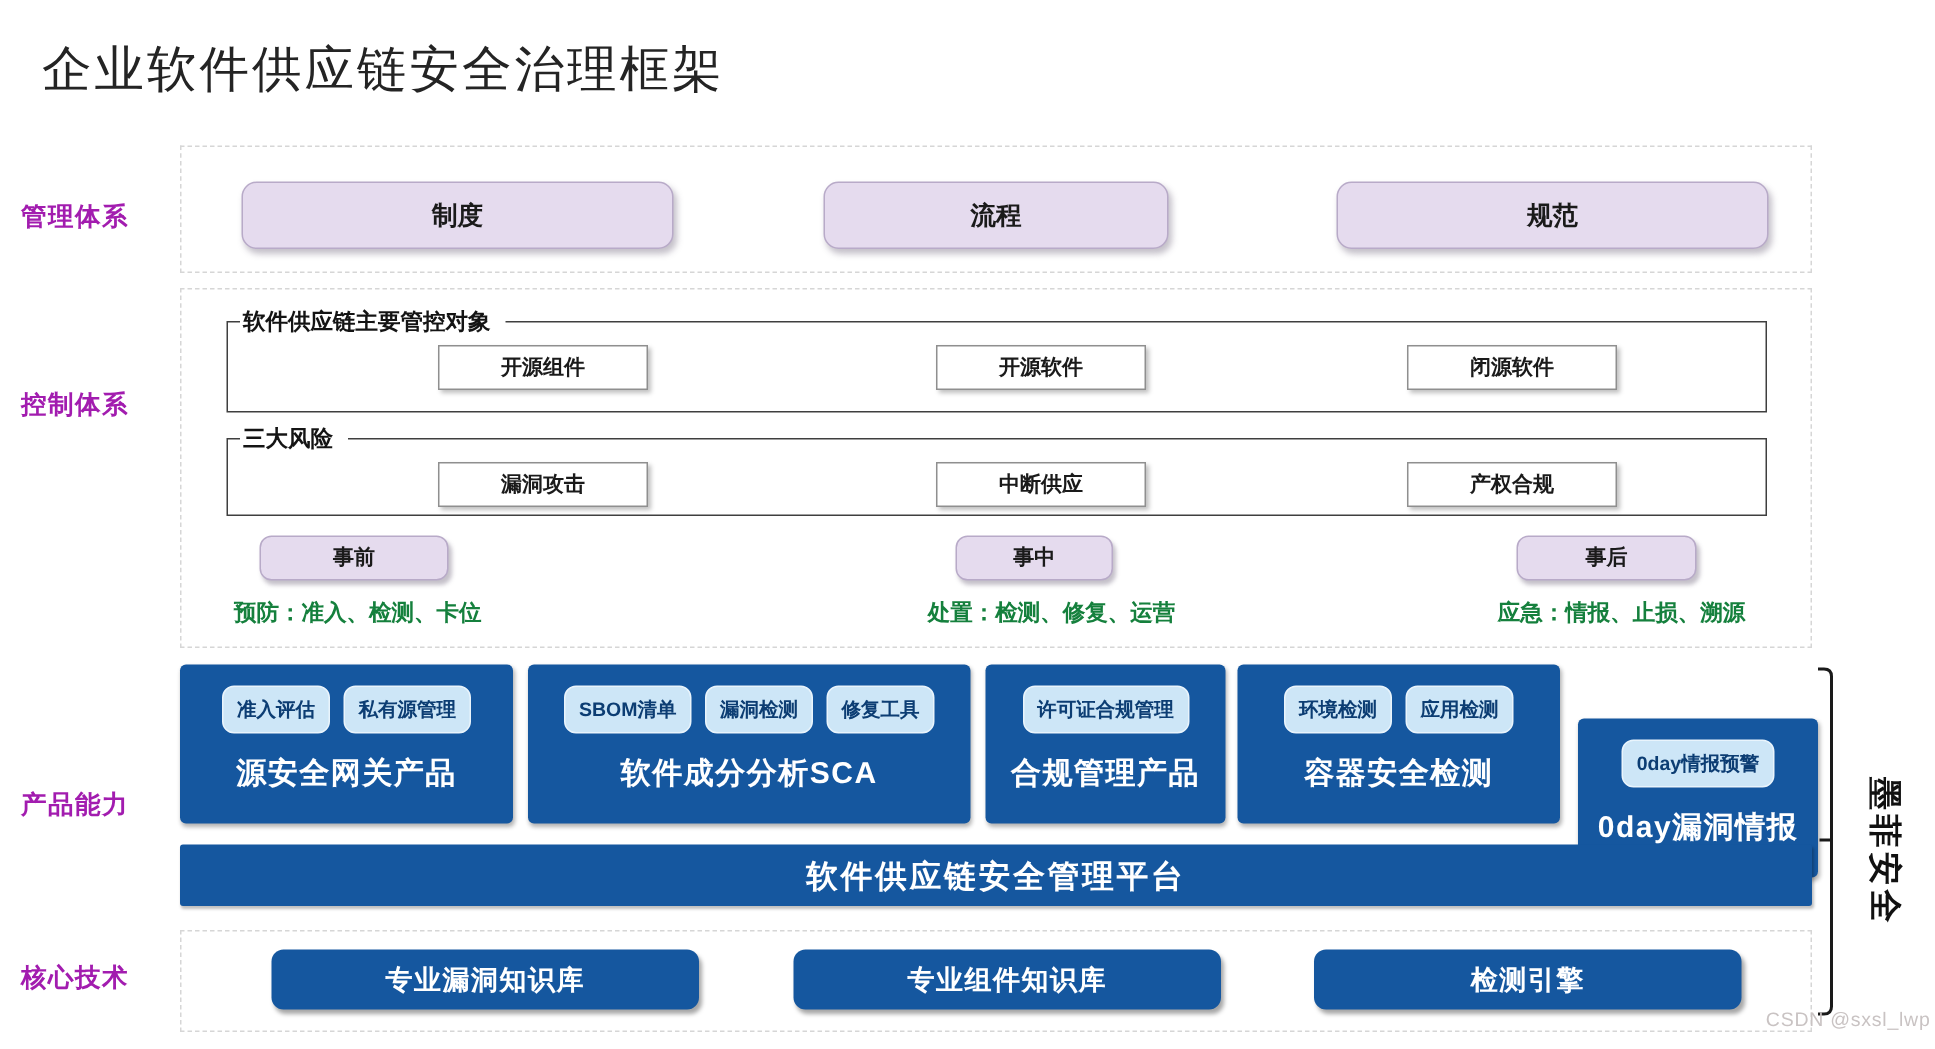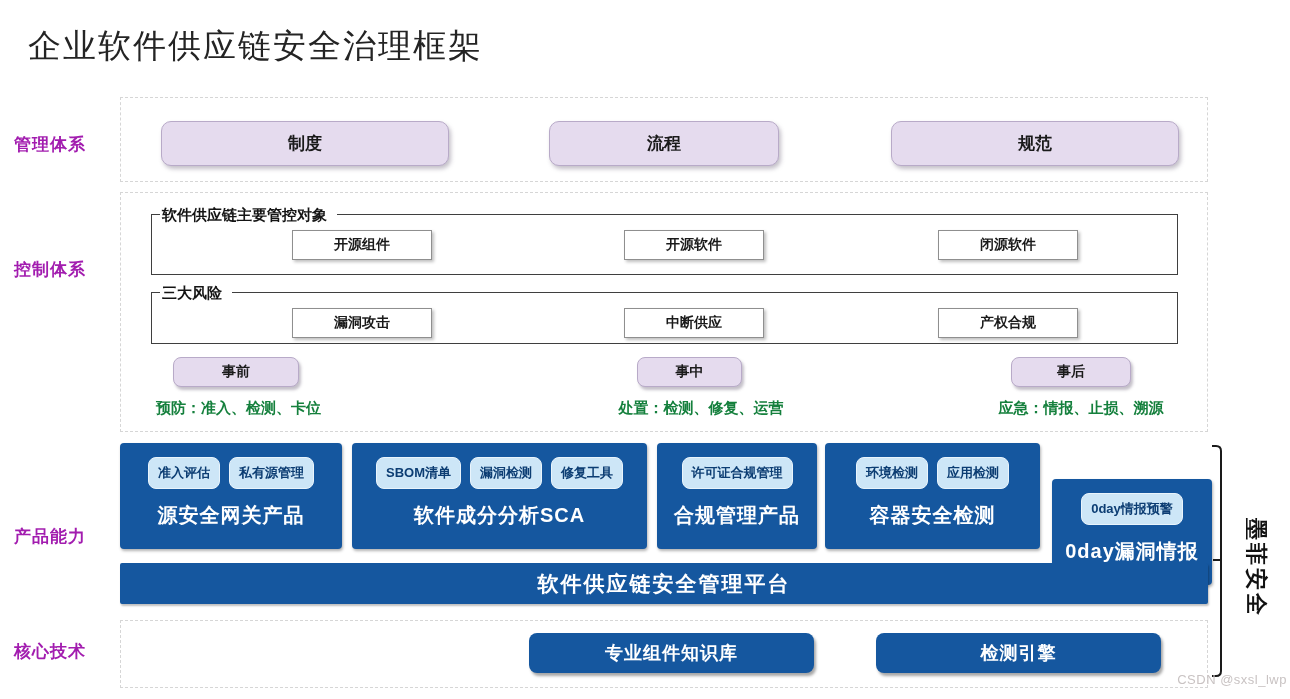--- a/index.html
+++ b/index.html
@@ -169,20 +169,21 @@
   <div class="product p-5">
     <div class="tag-row">
       <span class="tag">0day情报预警</span>
     </div>
     <div class="product-title">0day漏洞情报</div>
   </div>
 
   <div class="platform-bar">软件供应链安全管理平台</div>
 
   <div class="section sec-core">
+    <div class="core-box cb-1">专业漏洞知识库</div>
     <div class="core-box cb-2">专业组件知识库</div>
     <div class="core-box cb-3">检测引擎</div>
   </div>
 
   <svg class="bracket-svg" viewBox="0 0 1290 699" xmlns="http://www.w3.org/2000/svg">
     <path d="M1212 446 L1216 446 Q1221 446 1221 451 L1221 560 L1213 560 L1221 560 L1221 671 Q1221 676 1216 676 L1212 676" fill="none" stroke="#1a1a1a" stroke-width="2"></path>
   </svg>
   <div class="brand-vertical">墨菲安全</div>
 
   <div class="watermark">CSDN @sxsl_lwp</div>

